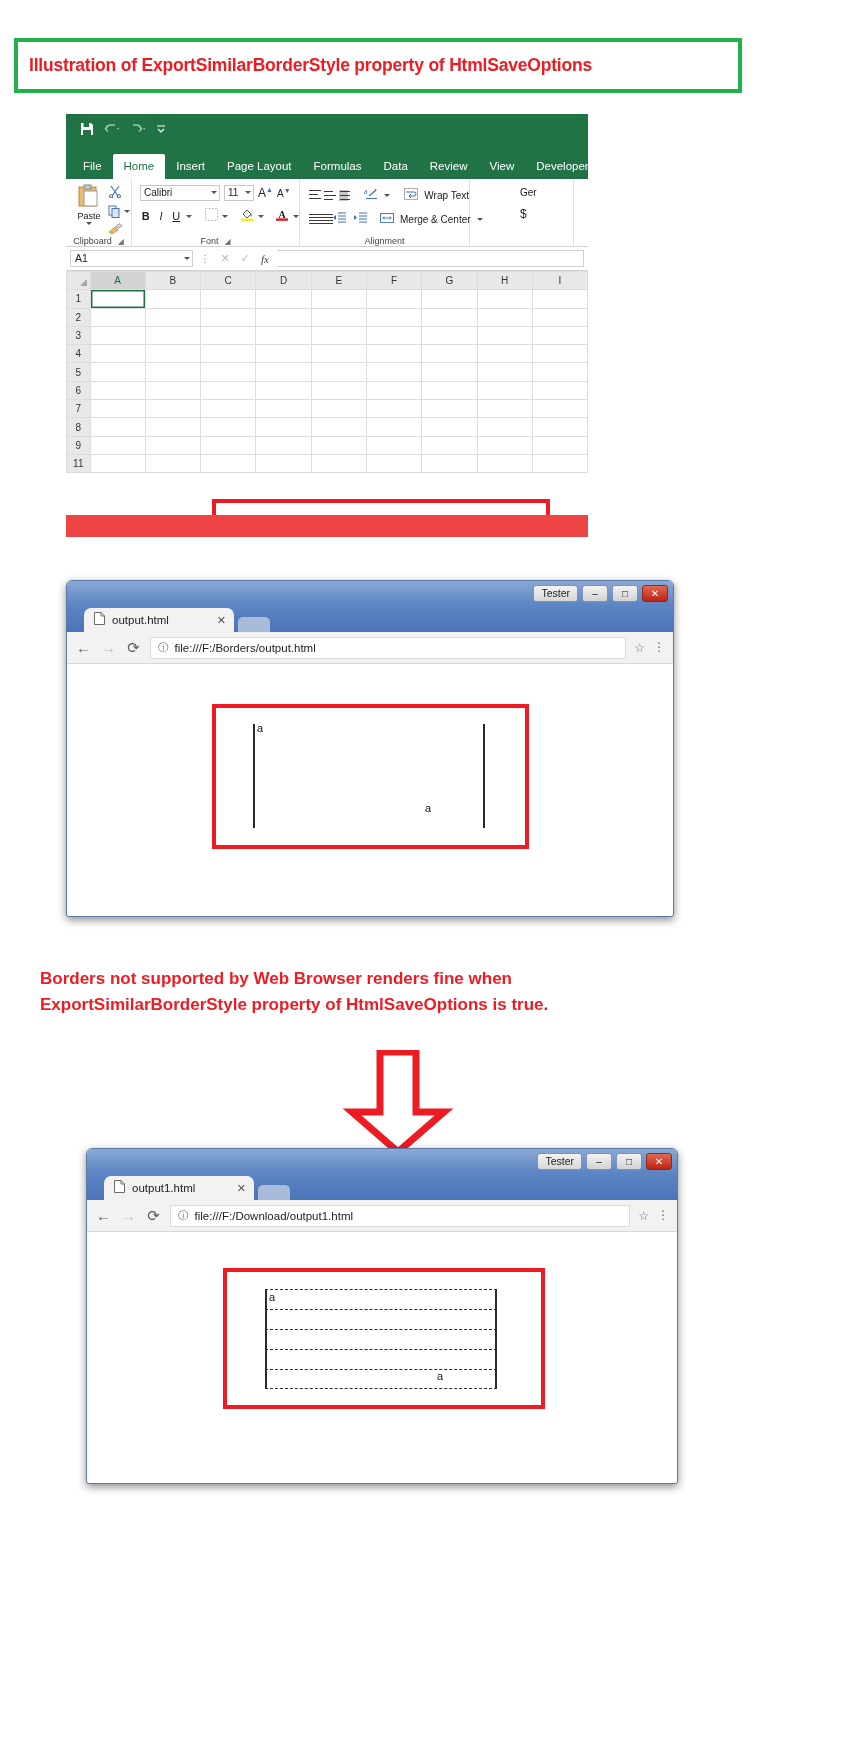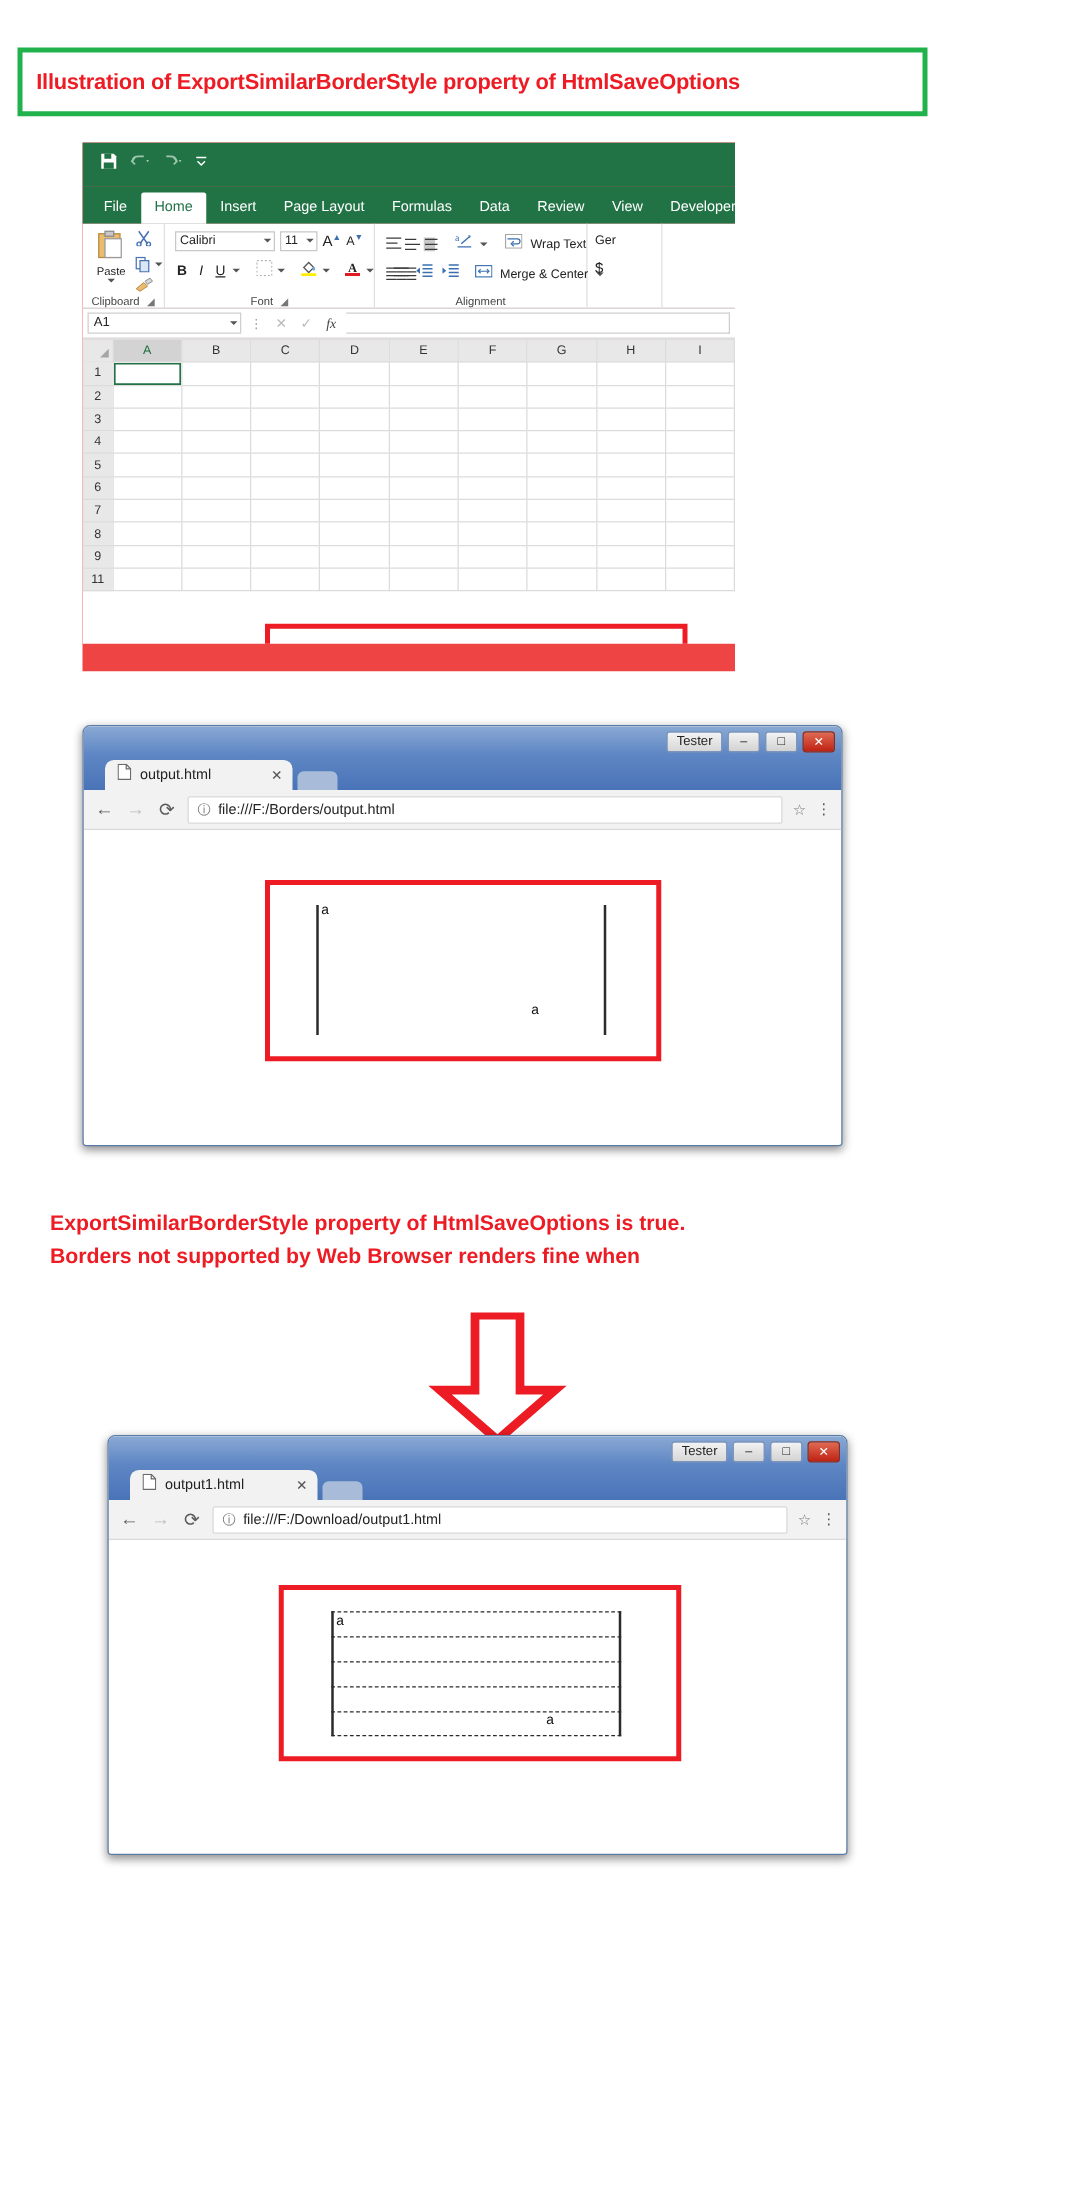--- a/index.html
+++ b/index.html
@@ -46,21 +46,21 @@
     display:flex; position:relative;
   }
   .rgroup{ position:relative; height:68px; border-right:1px solid #e0e0e0; }
   .rgroup-label{
     position:absolute; bottom:1px; left:0; width:100%; text-align:center;
     font-size:9px; color:#444; }
   .rgroup-label .dlg{ font-size:8px; color:#777; margin-left:6px; }
   .g-clip{ width:66px; }
   .g-font{ width:168px; }
   .g-align{ width:170px; }
-  .g-num{ width:60px; }
+  .g-num{ width:60px;margin-left:44px; }
   .ribbon-row{ display:flex; align-items:center; gap:4px; }
 
   .paste-btn{ position:absolute; left:6px; top:4px; width:34px; text-align:center; }
   .paste-lbl{ font-size:9px; color:#222; margin-top:-2px; }
   .clip-mini{ position:absolute; left:42px; top:5px; display:flex; flex-direction:column; gap:3px;}
 
   .fontname{
     width:80px; height:16px; border:1px solid #c8c8c8; background:#fff;
     font-size:10px; color:#222; padding:1px 10px 0 3px; position:relative;
   }
@@ -592,22 +592,22 @@
       <span class="vl l"></span>
       <span class="vl r"></span>
       <span class="ca" style="left:4px; top:-2px;">a</span>
       <span class="ca" style="left:172px; top:78px;">a</span>
     </div>
     <div class="red-box" style="left:145px; top:40px; width:317px; height:145px;"></div>
   </div>
 </div>
 
 <div class="caption">
+  <div>Borders not supported by Web Browser renders fine when</div>
   <div>ExportSimilarBorderStyle property of HtmlSaveOptions is true.</div>
-  <div>Borders not supported by Web Browser renders fine when</div>
 </div>
 
 <div class="arrow">
   <svg width="116" height="105" viewBox="0 0 116 105">
     <path d="M40 2 H76 V62 H104 L58 102 L12 62 H40 Z" fill="none" stroke="#ED1C24" stroke-width="7" stroke-linejoin="miter"></path>
   </svg>
 </div>
 
 <div class="browser" style="left:86px; top:1148px; width:592px; height:336px;">
   <div class="br-frame">

